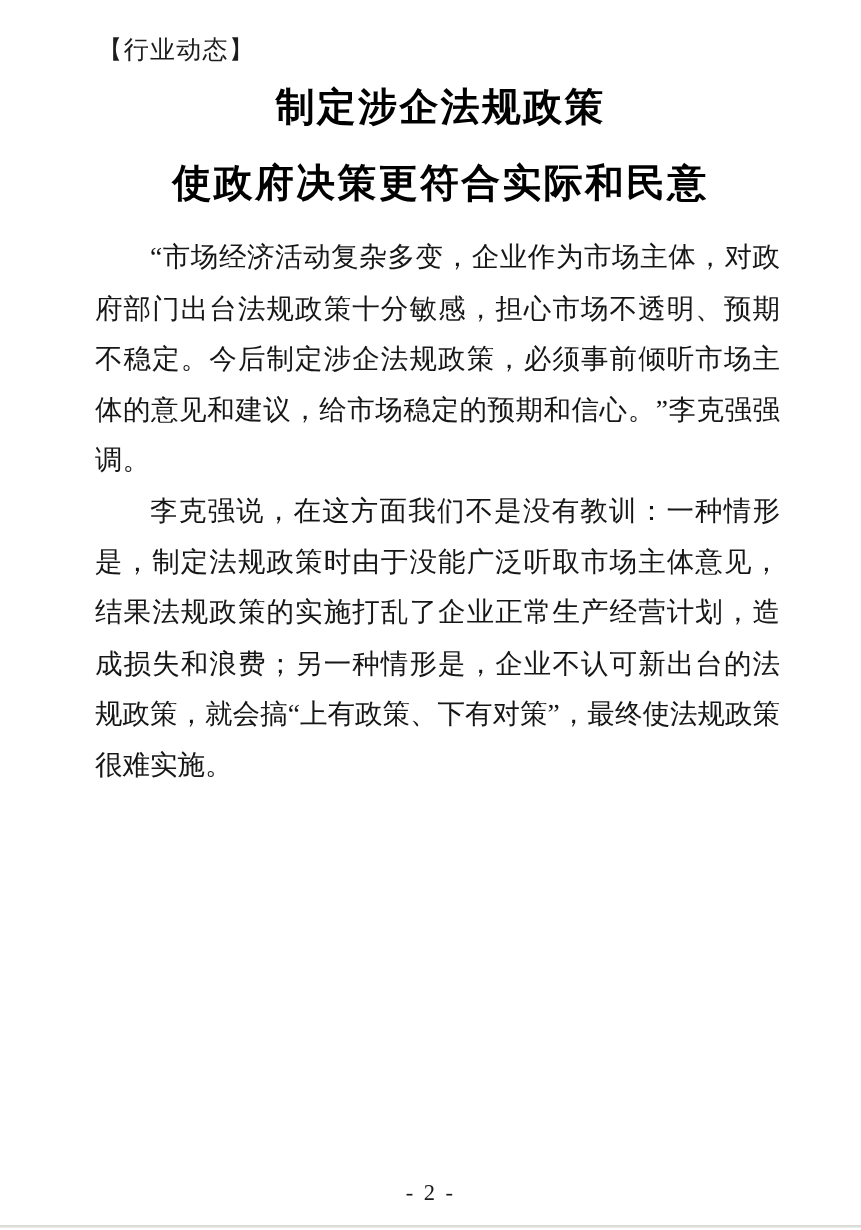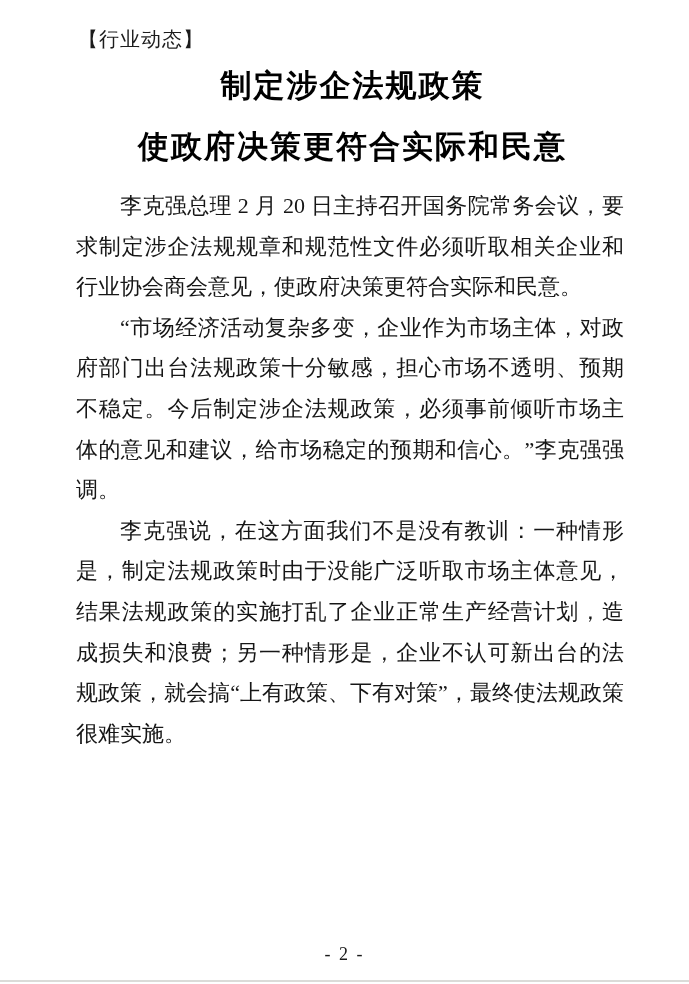--- a/index.html
+++ b/index.html
@@ -90,21 +90,20 @@
 <div class="doc">
 
   <div class="section-tag">【行业动态】</div>
 
   <h1 class="title">
     <span class="title-line line1">制定涉企法规政策</span>
     <span class="title-line line2">使政府决策更符合实际和民意</span>
   </h1>
 
   <div class="body-text">
-    <p>李克强总理 2 月 20 日主持召开国务院常务会议，要求制定涉企法规规章和规范性文件必须听取相关企业和行业协会商会意见，使政府决策更符合实际和民意。</p>
     <p>“市场经济活动复杂多变，企业作为市场主体，对政府部门出台法规政策十分敏感，担心市场不透明、预期不稳定。今后制定涉企法规政策，必须事前倾听市场主体的意见和建议，给市场稳定的预期和信心。”李克强强调。</p>
     <p>李克强说，在这方面我们不是没有教训：一种情形是，制定法规政策时由于没能广泛听取市场主体意见，结果法规政策的实施打乱了企业正常生产经营计划，造成损失和浪费；另一种情形是，企业不认可新出台的法规政策，就会搞“上有政策、下有对策”，最终使法规政策很难实施。</p>
   </div>
 
   <div class="page-number">- 2 -</div>
 
   <div class="bottom-rule"></div>
 
 </div>
 

